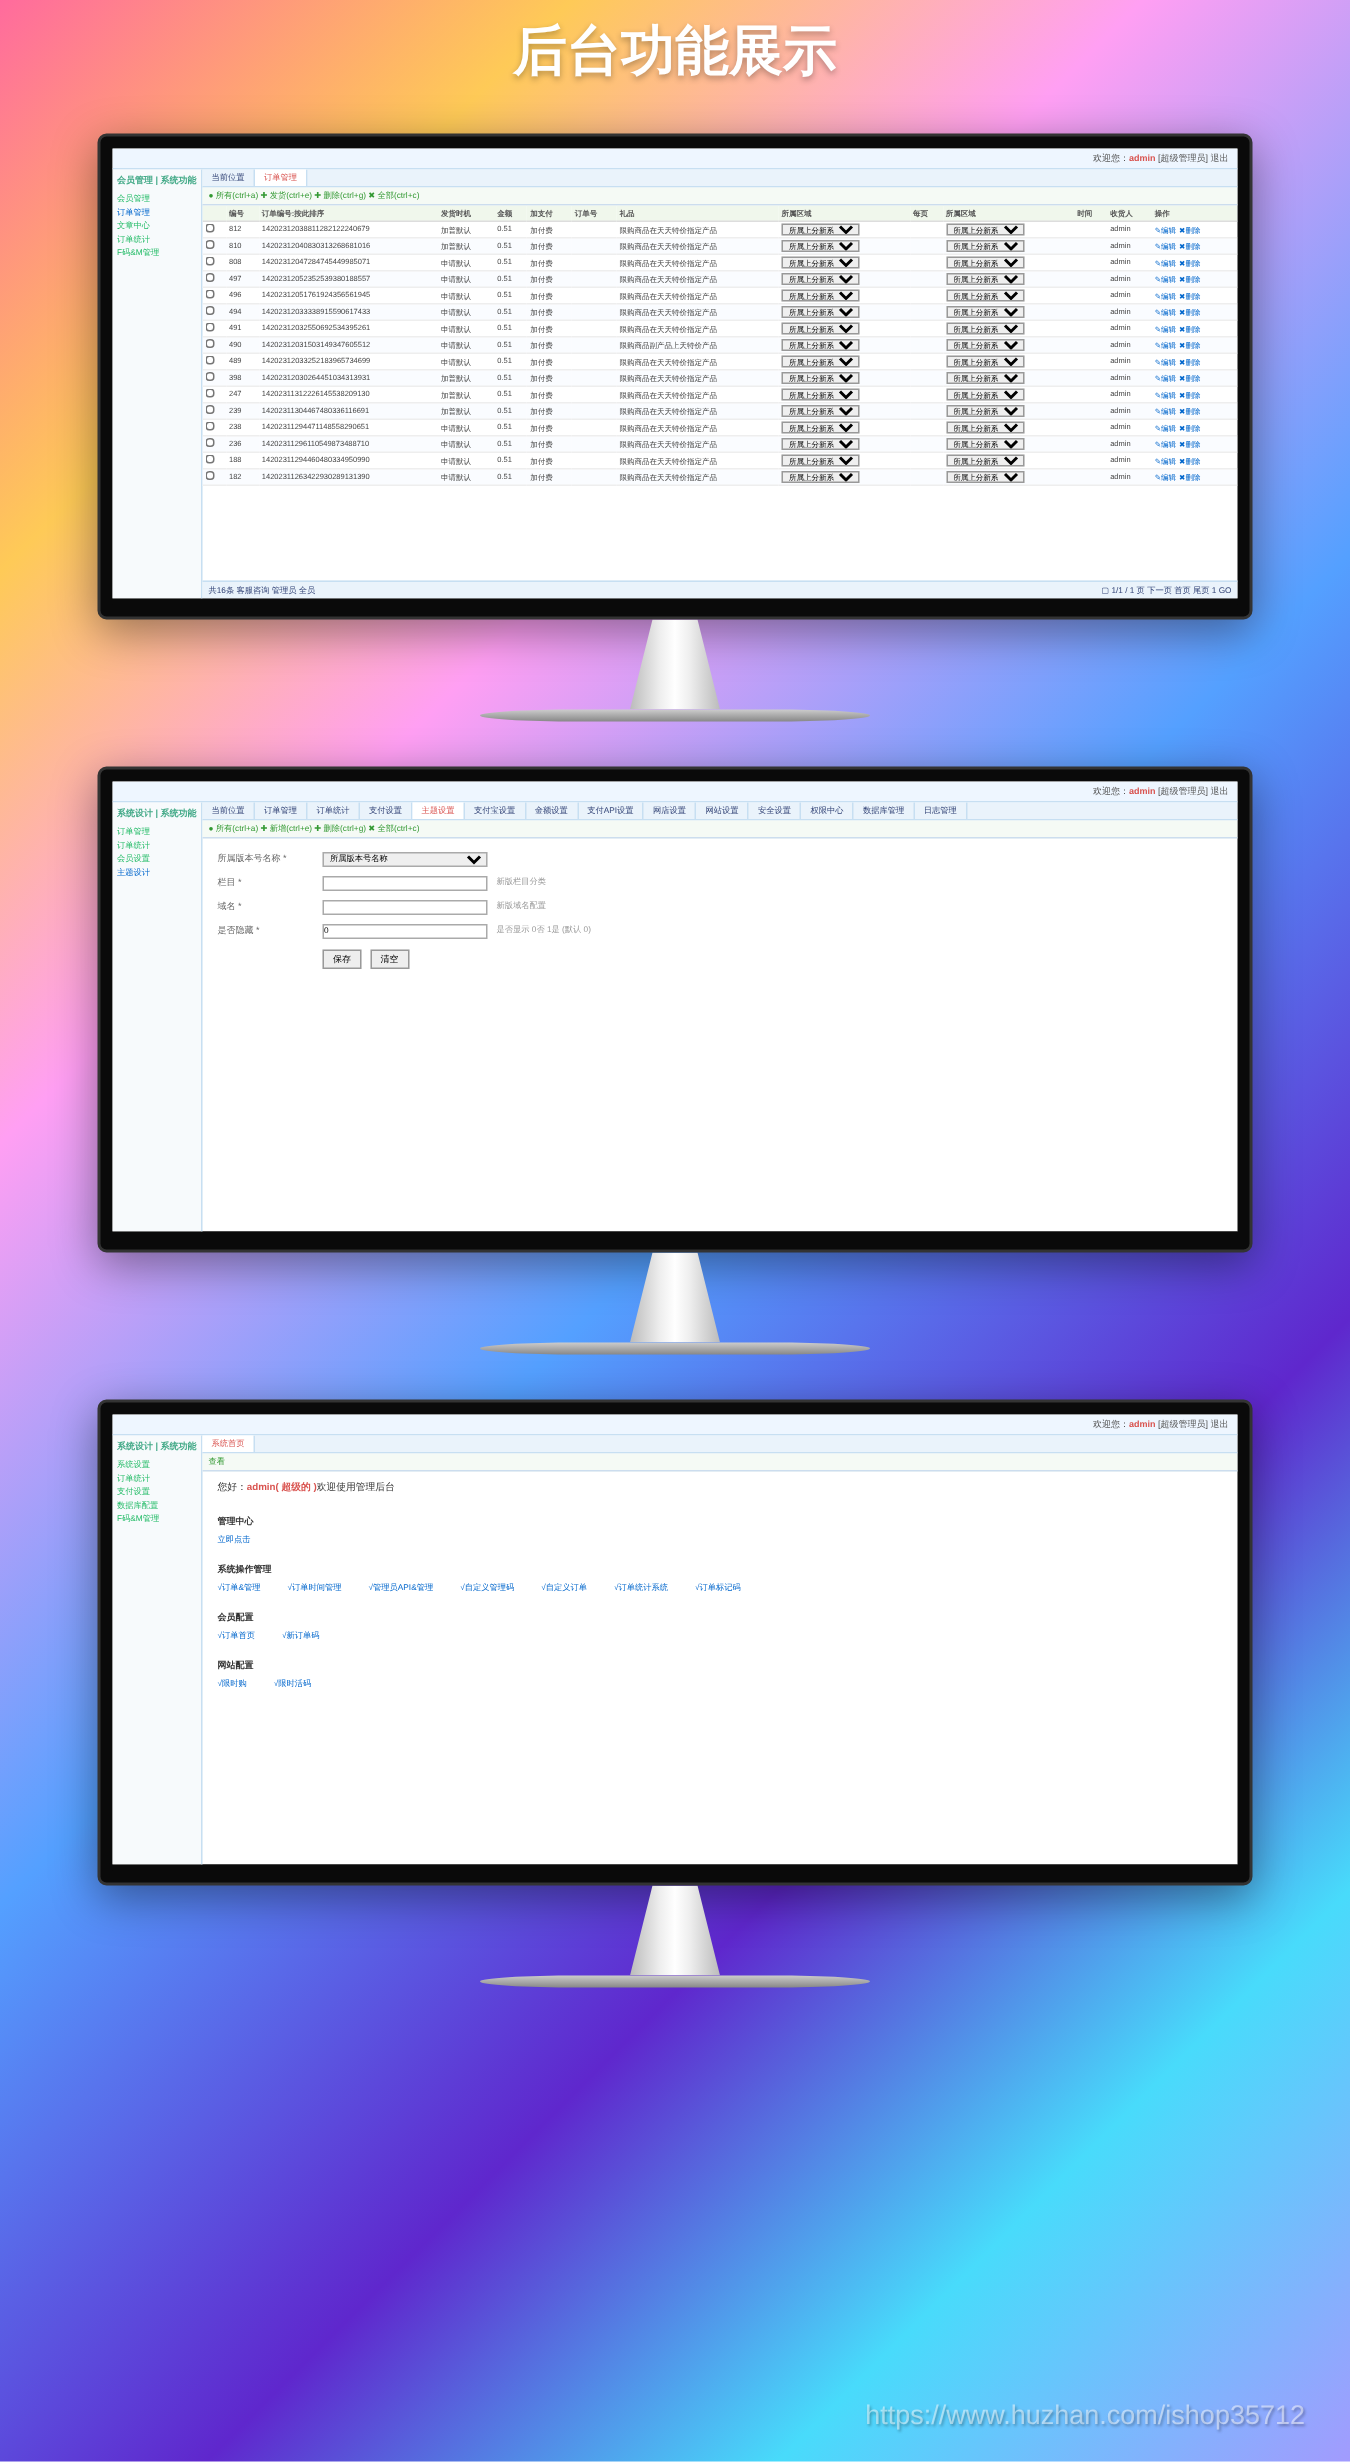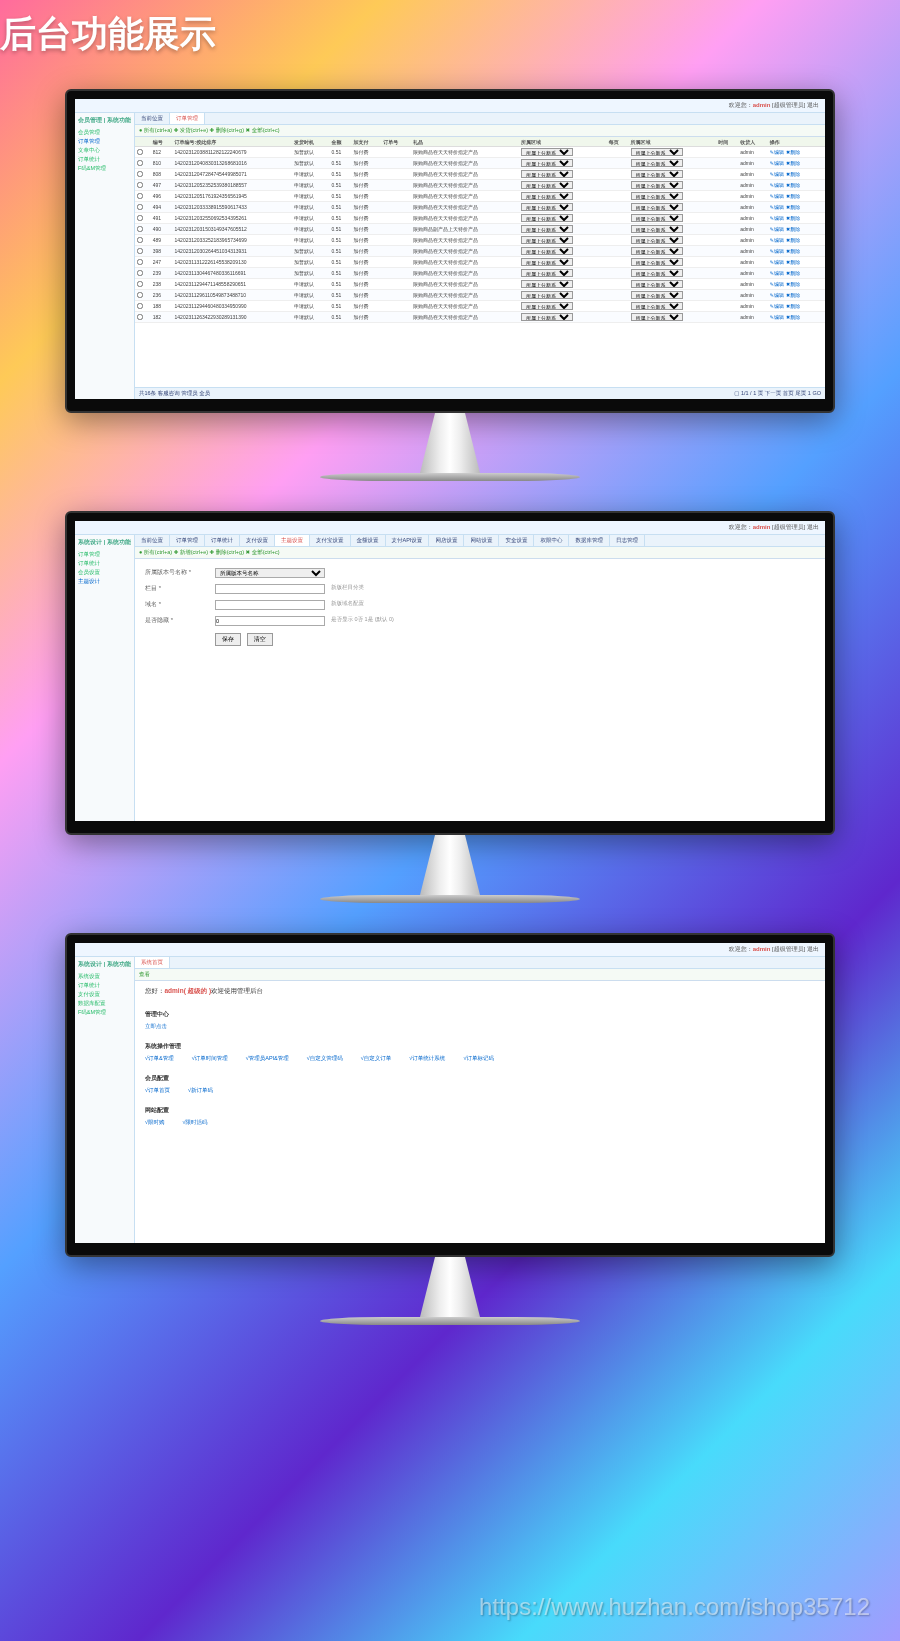--- a/index.html
+++ b/index.html
@@ -2,21 +2,21 @@
 <html><head>
 <meta charset="utf-8">
 <style>
 *{box-sizing:border-box;margin:0;padding:0;}
 body{
   font-family:"Microsoft YaHei",Arial,sans-serif;
   background:linear-gradient(135deg,#ff6b9d 0%,#feca57 15%,#ff9ff3 30%,#54a0ff 50%,#5f27cd 70%,#48dbfb 85%,#a29bfe 100%);
   width:900px;min-height:1641px;
   padding-top:10px;
 }
-.page-title{color:#fff;text-align:left;font-size:36px;font-weight:bold;text-shadow:0 2px 4px rgba(0,0,0,.3);}
+.page-title{color:#fff;text-align:center;font-size:36px;font-weight:bold;text-shadow:0 2px 4px rgba(0,0,0,.3);}
 .monitor{margin:30px auto;width:770px;}
 .bezel{background:#0a0a0a;border:2px solid #333;border-radius:6px;padding:8px;box-shadow:0 8px 30px rgba(0,0,0,.4);}
 .screen{background:#fff;height:300px;overflow:hidden;font-size:6px;color:#333;display:flex;flex-direction:column;}
 .logo-bar{background:#0a0a0a;text-align:center;padding:2px;}
 .apple{color:#ddd;font-size:14px;}
 .stand{width:100px;height:60px;margin:0 auto;background:linear-gradient(90deg,#888 0%,#eee 40%,#fff 50%,#eee 60%,#888 100%);clip-path:polygon(35% 0,65% 0,80% 100%,20% 100%);}
 .base{width:260px;height:8px;margin:0 auto;background:linear-gradient(180deg,#ccc,#888);border-radius:50%/100%;}
 
 .topbar{background:#eef6ff;border-bottom:1px solid #c7dff2;padding:2px 6px;text-align:right;color:#555;}
 .topbar b{color:#d9534f;}
@@ -43,21 +43,21 @@
 .form-row label{width:70px;color:#666;}
 .form-row input,.form-row select{border:1px solid #aaa;height:10px;width:110px;font-size:5.5px;}
 .form-row .hint{color:#999;margin-left:6px;font-size:5.5px;}
 .btns{padding:4px 80px;}
 .btns button{border:1px solid #999;background:#eee;font-size:6px;padding:1px 6px;margin-right:4px;}
 .dash-wel{padding:6px 10px;color:#333;font-size:6.5px;}
 .dash-wel b{color:#d9534f;}
 .dash-sec{padding:4px 10px;color:#555;font-size:6px;}
 .dash-sec h4{font-size:6px;margin:4px 0;color:#333;}
 .dash-links a{color:#06c;margin-right:18px;font-size:5.5px;}
-.watermark{position:absolute;bottom:20px;right:30px;color:rgba(255,255,255,.5);font-size:24px;text-shadow:1px 1px 2px rgba(0,0,0,.3);}
+.watermark{position:absolute;bottom:20px;right:30px;color:rgba(255,255,255,.5);font-size:18px;text-shadow:1px 1px 2px rgba(0,0,0,.3);}
 </style>
 </head>
 <body>
 
 <div class="page-title">后台功能展示</div>
 
 <div class="monitor">
   <div class="bezel">
     <div class="screen">
       <div class="topbar">

